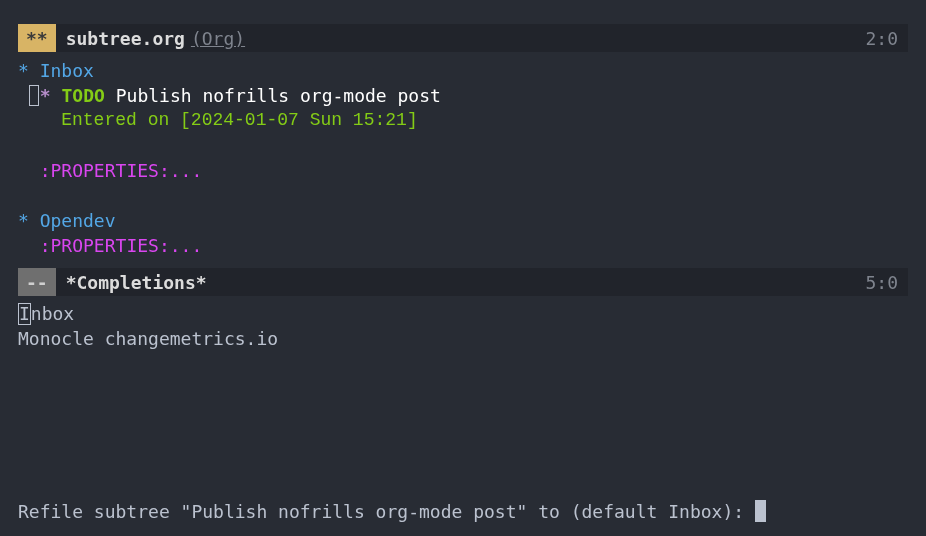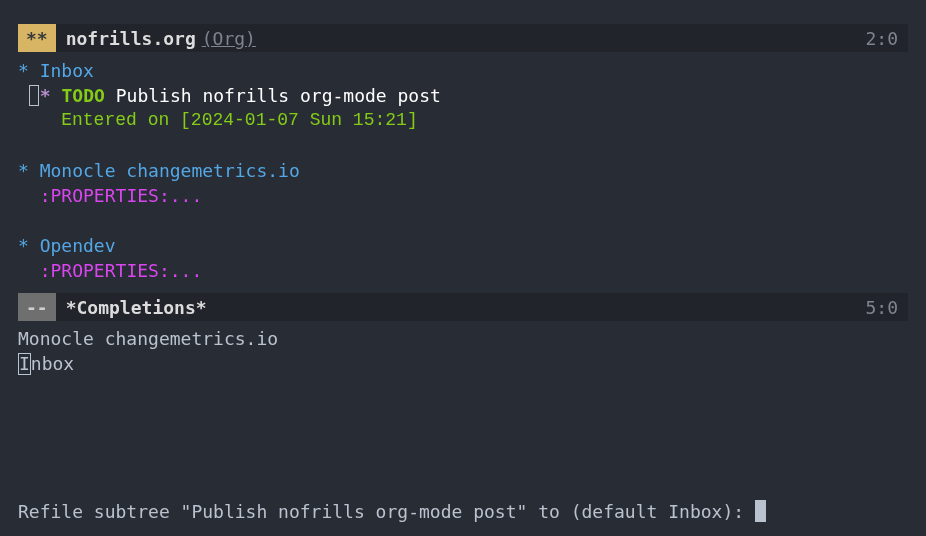--- a/index.html
+++ b/index.html
@@ -76,43 +76,42 @@
   }
   .spacer { height: 25px; }
 </style>
 </head>
 <body>
 
 <div class="window">
 
   <div class="modeline active">
     <span class="status">**</span>
-    <span class="name">nofrills.org</span>
+    <span class="name">subtree.org</span>
     <span class="modemode">(Org)</span>
     <span class="pos">2:0</span>
   </div>
 
   <div class="buf">
     <div class="ln h1">* Inbox</div>
     <div class="ln"> <span class="cursor"></span><span class="h2star">*</span> <span class="todo-kw">TODO</span> <span class="h2title">Publish nofrills org-mode post</span></div>
     <div class="ln meta">    <span>Entered on [2024-01-07 Sun 15:21]</span></div>
     <div class="spacer"></div>
-    <div class="ln h1">* Monocle changemetrics.io</div>
     <div class="ln drawer">  <span>:PROPERTIES:...</span></div>
     <div class="spacer"></div>
     <div class="ln h1">* Opendev</div>
     <div class="ln drawer">  <span>:PROPERTIES:...</span></div>
   </div>
 
   <div class="modeline" style="margin-top:10px;">
     <span class="status">--</span>
     <span class="name">*Completions*</span>
     <span class="pos">5:0</span>
   </div>
 
   <div class="completions-buf">
+    <div class="ln"><span class="cursor-box">I</span><span>nbox</span></div>
     <div class="ln">Monocle changemetrics.io</div>
-    <div class="ln"><span class="cursor-box">I</span><span>nbox</span></div>
   </div>
 
 </div>
 
 <div class="minibuffer"><span>Refile subtree "Publish nofrills org-mode post" to (default Inbox): </span><span class="cursor-solid"></span></div>
 
 </body></html>

